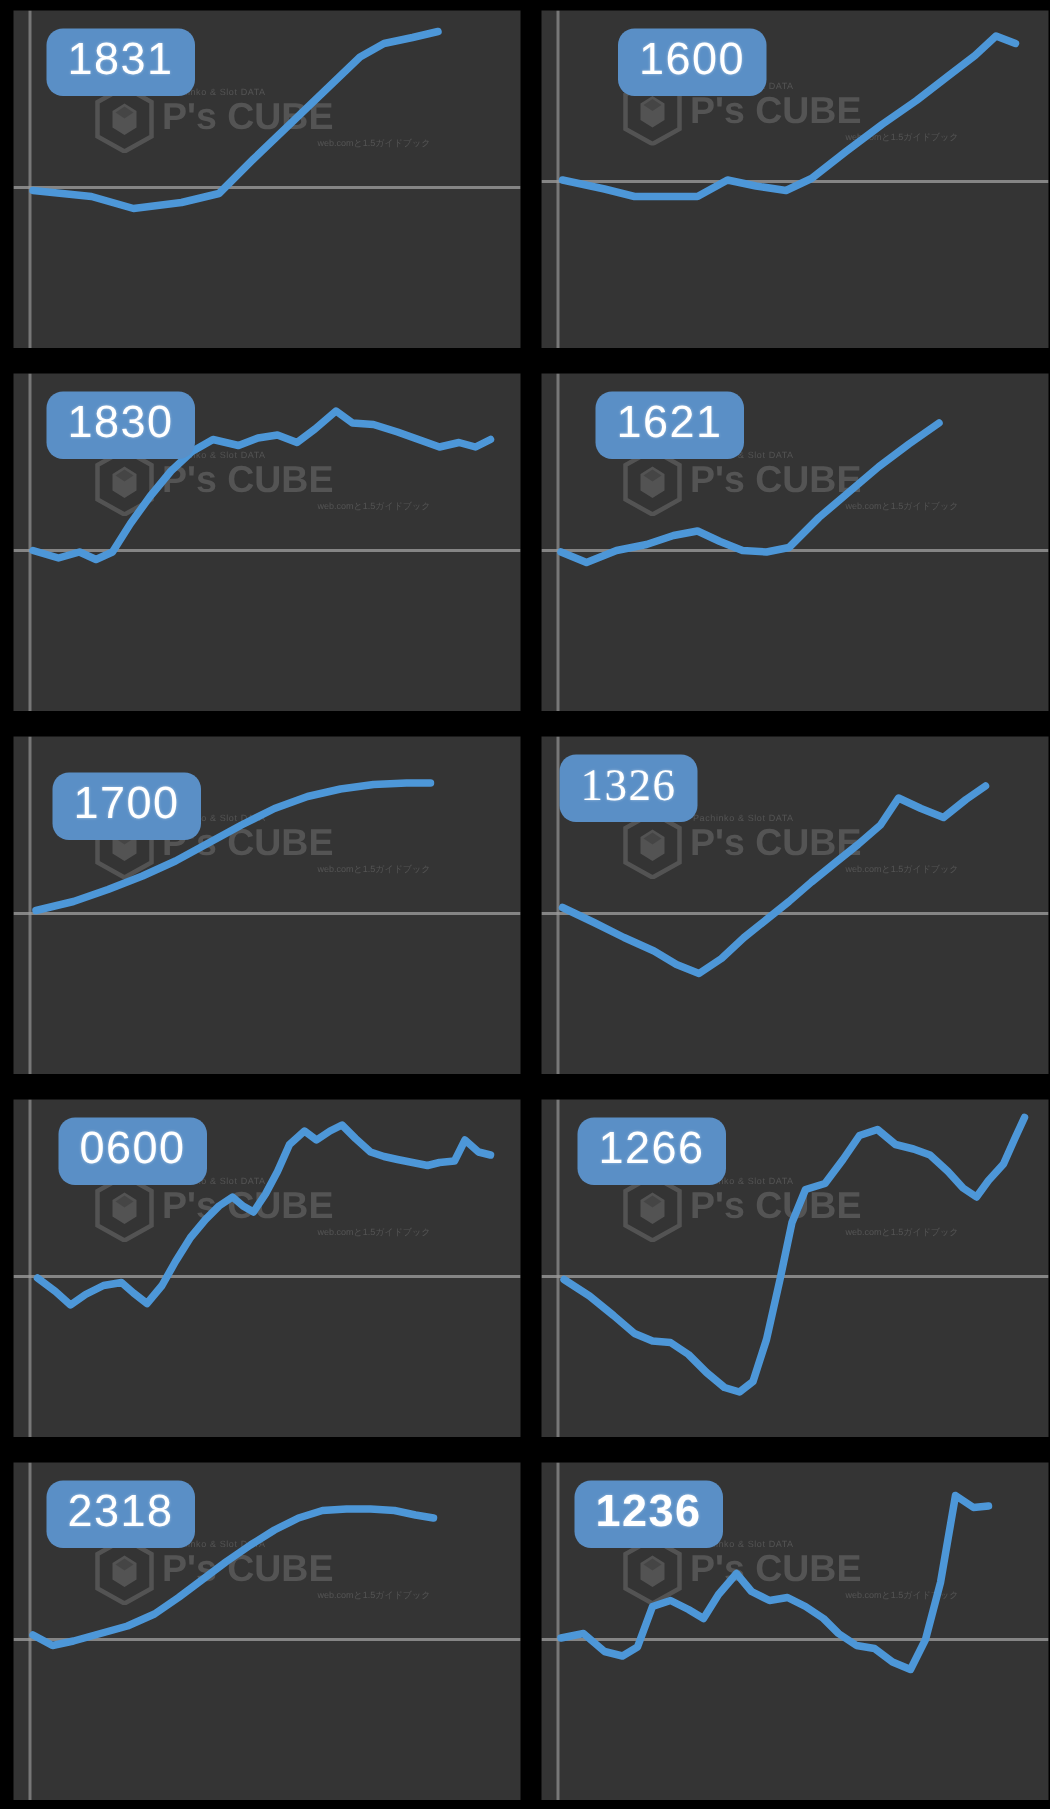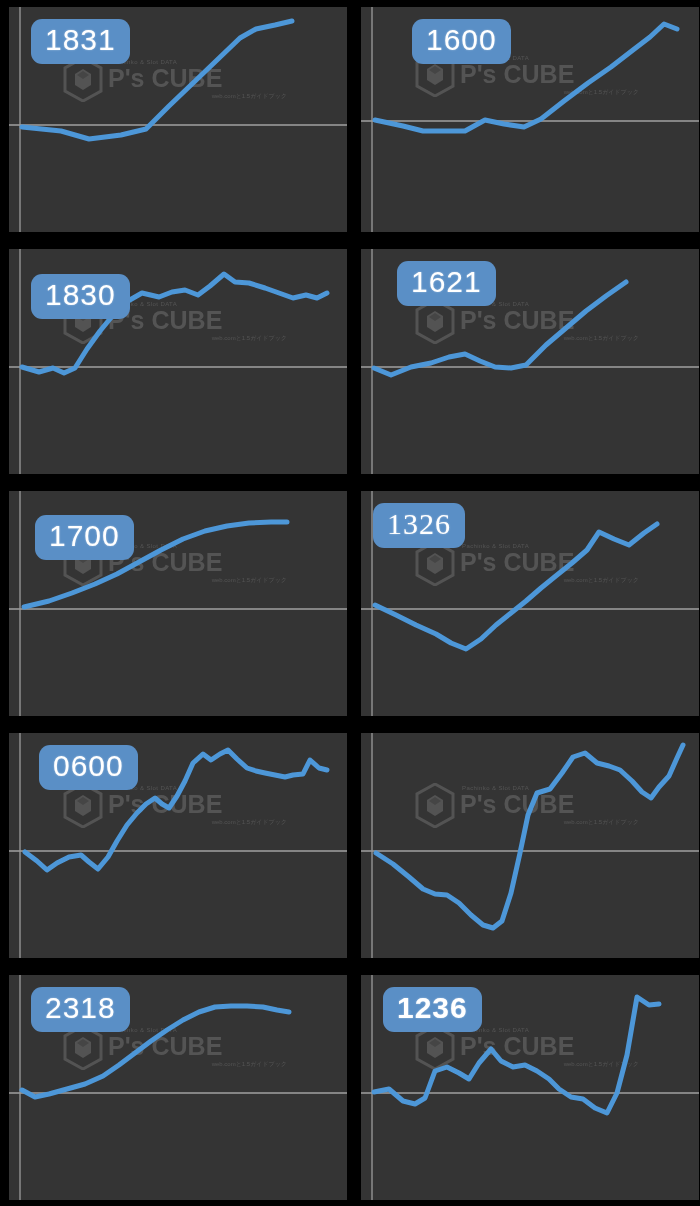--- a/index.html
+++ b/index.html
@@ -185,21 +185,21 @@
       </div>
       <div class="wm-txt">
         <div class="wm-top">Pachinko &amp; Slot DATA</div>
         <div class="wm-main">P's CUBE</div>
         <div class="wm-bot">web.comと1.5ガイドブック</div>
       </div>
     </div>
     <svg class="graph" viewBox="0 0 338 225" preserveAspectRatio="none">
       <polyline points="13,118 30,123 44,119 55,124 66,119 78,100 91,82 105,65 119,52 133,44 150,48 163,43 176,41 189,46 201,37 215,25 226,33 240,34 256,39 270,44 284,49 297,46 308,49 318,44"></polyline>
     </svg>
-    <div class="badge" style="left: 22px; margin-top: 13px;">1830</div>
+    <div class="badge" style="left: 22px;">1830</div>
   </div>
 
   <div class="panel">
     <div class="vaxis"></div>
     <div class="zeroline" style="top: 52%;"></div>
     <div class="wm" style="top: 22%;">
       <div class="wm-hex">
         <svg viewBox="0 0 40 45" xmlns="http://www.w3.org/2000/svg">
           <polygon points="20,1 38,11 38,34 20,44 2,34 2,11" fill="none" stroke="#9b9b9b" stroke-width="3"></polygon>
           <polygon points="20,12 28,17 28,28 20,33 12,28 12,17" fill="#9b9b9b"></polygon>
@@ -300,20 +300,21 @@
       </div>
       <div class="wm-txt">
         <div class="wm-top">Pachinko &amp; Slot DATA</div>
         <div class="wm-main">P's CUBE</div>
         <div class="wm-bot">web.comと1.5ガイドブック</div>
       </div>
     </div>
     <svg class="graph" viewBox="0 0 338 225" preserveAspectRatio="none">
       <polyline points="15,120 32,131 48,144 62,156 74,161 86,162 98,170 110,182 122,192 132,195 141,188 150,160 159,120 167,82 176,60 189,56 201,40 212,24 224,20 236,30 248,33 259,37 271,48 281,59 290,65 298,54 308,43 316,25 322,12"></polyline>
     </svg>
+    <div class="badge" style="left: 24px;">1266</div>
   </div>
 
   <div class="panel">
     <div class="vaxis"></div>
     <div class="zeroline" style="top: 52%;"></div>
     <div class="wm" style="top: 22%;">
       <div class="wm-hex">
         <svg viewBox="0 0 40 45" xmlns="http://www.w3.org/2000/svg">
           <polygon points="20,1 38,11 38,34 20,44 2,34 2,11" fill="none" stroke="#9b9b9b" stroke-width="3"></polygon>
           <polygon points="20,12 28,17 28,28 20,33 12,28 12,17" fill="#9b9b9b"></polygon>

